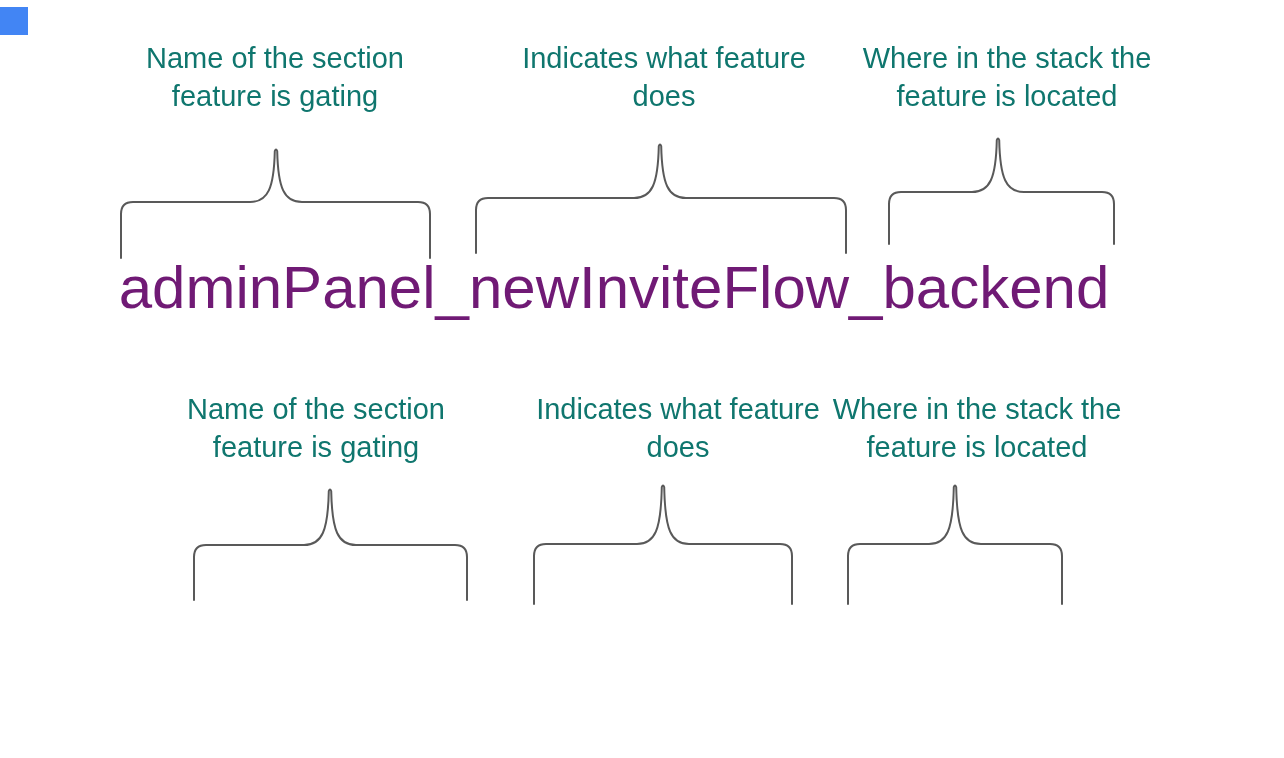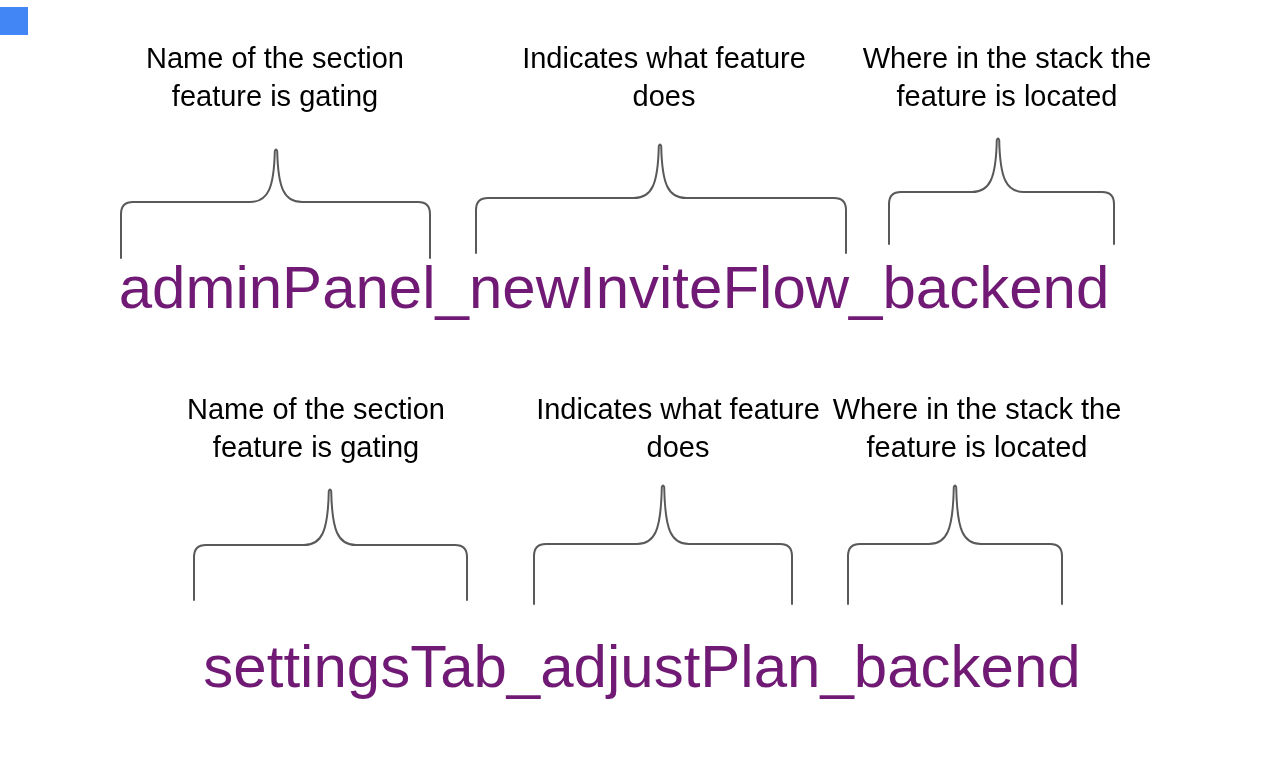--- a/index.html
+++ b/index.html
@@ -21,21 +21,21 @@
     left: 0px;
     top: 7px;
   }
   .label {
     position: absolute;
     transform: translateX(-50%);
     text-align: center;
     font-size: 29px;
     line-height: 38px;
     white-space: nowrap;
-    color: #000000;
+    color: #0f766e;
   }
   .flag {
     position: absolute;
     transform: translateX(-50%);
     font-size: 60px;
     line-height: 60px;
     white-space: nowrap;
     color: #701a75;
   }
   .brace {
@@ -99,15 +99,14 @@
   <svg class="brace" style="left:193px; top:488px;" width="275" height="112" viewBox="0 0 275 112">
     <path d="M 1 112 L 1 69 Q 1 57 13 57 L 111 57 C 129 57 135 43 135.8 3 Q 137 0 138.2 3 C 139 43 145 57 163 57 L 262 57 Q 274 57 274 69 L 274 112" stroke="#595959"></path>
   </svg>
   <svg class="brace" style="left:533px; top:484px;" width="260" height="120" viewBox="0 0 260 120">
     <path d="M 1 120 L 1 72 Q 1 60 13 60 L 104 60 C 122 60 128 46 128.8 3 Q 130 0 131.2 3 C 132 46 138 60 156 60 L 247 60 Q 259 60 259 72 L 259 120" stroke="#595959"></path>
   </svg>
   <svg class="brace" style="left:847px; top:484px;" width="216" height="120" viewBox="0 0 216 120">
     <path d="M 1 120 L 1 72 Q 1 60 13 60 L 82 60 C 100 60 106 46 106.8 3 Q 108 0 109.2 3 C 110 46 116 60 134 60 L 203 60 Q 215 60 215 72 L 215 120" stroke="#595959"></path>
   </svg>
 
-  <div class="flag" style="left:642px; top:637px;">settingsTab_adjustPlan_backend</div>
 
 </div>
 
 </body></html>

